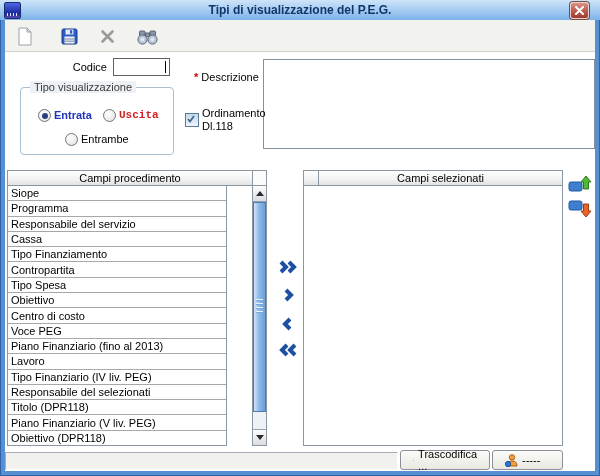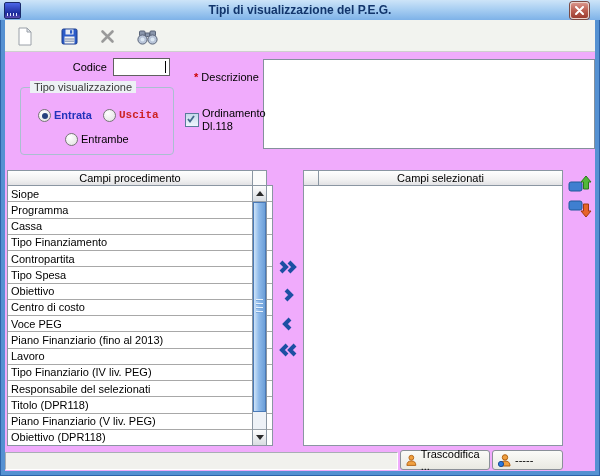--- a/index.html
+++ b/index.html
@@ -11,21 +11,21 @@
     background:linear-gradient(180deg,#cde4f8 0%,#a9cff2 45%,#7eb2e8 100%);}
   .title{position:absolute;left:0;top:3px;width:100%;text-align:center;font-weight:bold;font-size:12px;color:#12356b;}
   .appicon{position:absolute;left:4px;top:2px;width:15px;height:15px;border:1px solid #1a2a6a;border-radius:2px;
     background:linear-gradient(180deg,#4a66e8 0%,#1a2a9a 70%,#5a4ab0 100%);}
   .appicon:after{content:"";position:absolute;left:2px;bottom:2px;right:2px;height:3px;background:repeating-linear-gradient(90deg,#dfe6ff 0 1px,transparent 1px 3px);}
   .closebtn{position:absolute;right:11px;top:2px;width:17px;height:15px;border:1px solid #ecd2ca;border-radius:3px;
     background:linear-gradient(180deg,#d8948a 0%,#bc5f52 50%,#9c3c30 100%);display:flex;align-items:center;justify-content:center;
     box-shadow:0 0 0 1px #7a4a44;cursor:pointer;}
 
   
-  .content{position:absolute;left:5px;top:20px;width:590px;height:451px;background:#f0abfc;}
+  .content{position:absolute;left:5px;top:20px;width:590px;height:451px;background:#ffffff;}
   .toolbar{position:absolute;left:0;top:0;width:590px;height:31px;background:#f2f3ef;border-bottom:1px solid #cfcfcf;}
   .tbtn{position:absolute;top:4px;width:24px;height:24px;display:flex;align-items:center;justify-content:center;cursor:pointer;}
 
   
   .lbl{position:absolute;white-space:nowrap;}
   .codice-input{position:absolute;left:108px;top:38px;width:55px;height:16px;background:#fff;border:1px solid #606060;}
   .caret{position:absolute;right:3px;top:2px;width:1px;height:12px;background:#000;}
   .descr-box{position:absolute;left:258px;top:39px;width:326px;height:84px;background:#fff;border:1px solid #84909c;resize:none;font-family:inherit;font-size:11px;}
   .groupbox{position:absolute;left:15px;top:67px;width:152px;height:66px;border:1px solid #aabfd0;border-radius:4px;}
   .grouplabel{position:absolute;left:9px;top:-7px;background:#edf1f5;padding:0 4px;color:#3a3a3a;}
@@ -57,21 +57,21 @@
     background:repeating-linear-gradient(180deg,#e8f2fc 0 1px,#7aa8dc 1px 2px,transparent 2px 4px);}
 
   
   .xferbtn{position:absolute;left:272px;width:22px;height:18px;display:flex;align-items:center;justify-content:center;cursor:pointer;}
   .movebtn{position:absolute;left:563px;width:24px;height:22px;cursor:pointer;}
 
   
   .statuspanel{position:absolute;left:0px;top:432px;width:393px;height:18px;background:#f1f1ed;
     border:1px solid #a8aeb4;border-bottom-color:#ffffff;border-right-color:#ffffff;box-sizing:border-box;}
   .statusbtn{position:absolute;top:430px;height:20px;border:1px solid #8a9098;border-radius:3px;
-    background:linear-gradient(180deg,#fbfbf8,#e9e9e2);display:flex;align-items:center;gap:4px;padding:0 5px;box-sizing:border-box;cursor:pointer;}
+    background:linear-gradient(180deg,#fbfbf8,#e9e9e2);display:flex;align-items:center;gap:4px;padding:0 12px;box-sizing:border-box;cursor:pointer;}
 </style>
 </head>
 <body>
 
 <div class="window">
 
   <div class="titlebar">
     <div class="appicon"></div>
     <div class="title">Tipi di visualizzazione del P.E.G.</div>
     <div class="closebtn">
@@ -146,24 +146,25 @@
         <path d="M2 5 L4 7.5 L8 2" stroke="#44688c" stroke-width="1.8" fill="none"></path>
       </svg>
     </div>
     <div class="lbl" style="left:197px;top:87px;">Ordinamento</div>
     <div class="lbl" style="left:197px;top:100px;">Dl.118</div>
 
     <div class="hdrcell" style="left:2px;top:150px;width:246px;height:16px;">
       <span>Campi procedimento</span>
     </div>
     <div class="hdrcell" style="left:247px;top:150px;width:15px;height:16px;background:#fbfbfb;"></div>
-    <div class="listbody" style="left:2px;top:165px;width:266px;height:261px;">
+    <div class="listbody" style="left:2px;top:165px;width:220px;height:261px;">
       <div class="rows">
         <div class="lrow">Siope</div>
         <div class="lrow">Programma</div>
+        <div class="lrow">Responsabile del servizio</div>
         <div class="lrow">Cassa</div>
         <div class="lrow">Tipo Finanziamento</div>
         <div class="lrow">Contropartita</div>
         <div class="lrow">Tipo Spesa</div>
         <div class="lrow">Obiettivo</div>
         <div class="lrow">Centro di costo</div>
         <div class="lrow">Voce PEG</div>
         <div class="lrow">Piano Finanziario (fino al 2013)</div>
         <div class="lrow">Lavoro</div>
         <div class="lrow">Tipo Finanziario (IV liv. PEG)</div>

